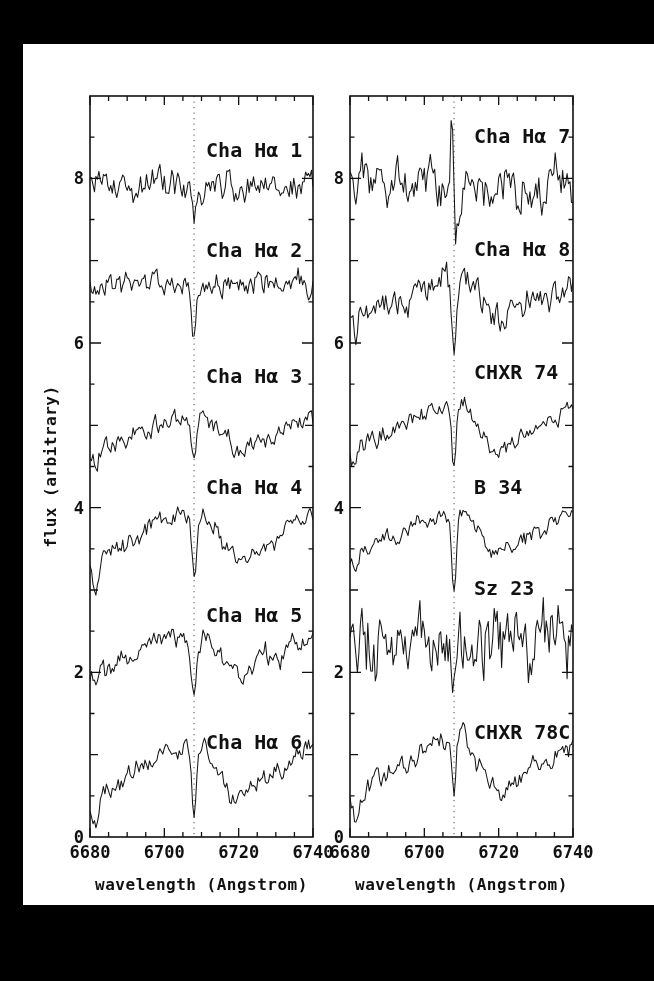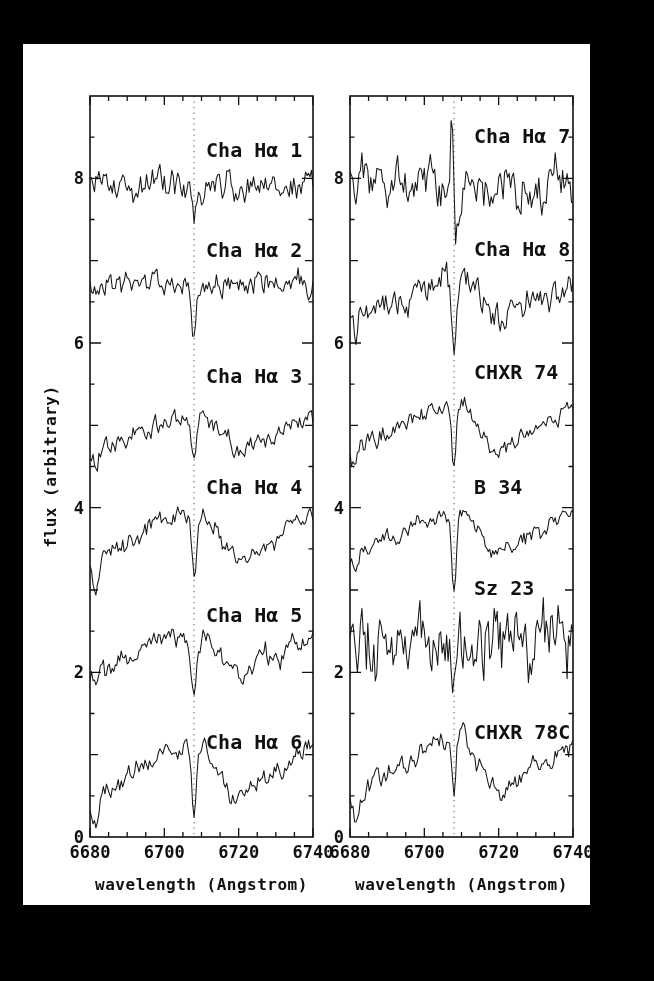--- a/index.html
+++ b/index.html
@@ -1,16 +1,16 @@
 <!DOCTYPE html>
 <html><head>
 <meta charset="utf-8">
 <style>
   html,body{margin:0;padding:0;background:#000;}
-  .page{position:relative;width:590px;height:981px;background:#0369a1;overflow:hidden;
+  .page{position:relative;width:654px;height:981px;background:#0369a1;overflow:hidden;
         font-family:"DejaVu Sans Mono","Liberation Mono",monospace;}
   svg{position:absolute;left:0;top:0;}
   svg text{font-family:"DejaVu Sans Mono","Liberation Mono",monospace;font-weight:bold;fill:#111;}
   .tick-label{font-size:17px;}
   .series-label{font-size:20px;}
   .axis-title{font-size:16px;letter-spacing:0.5px;}
 </style>
 </head>
 <body>
 

